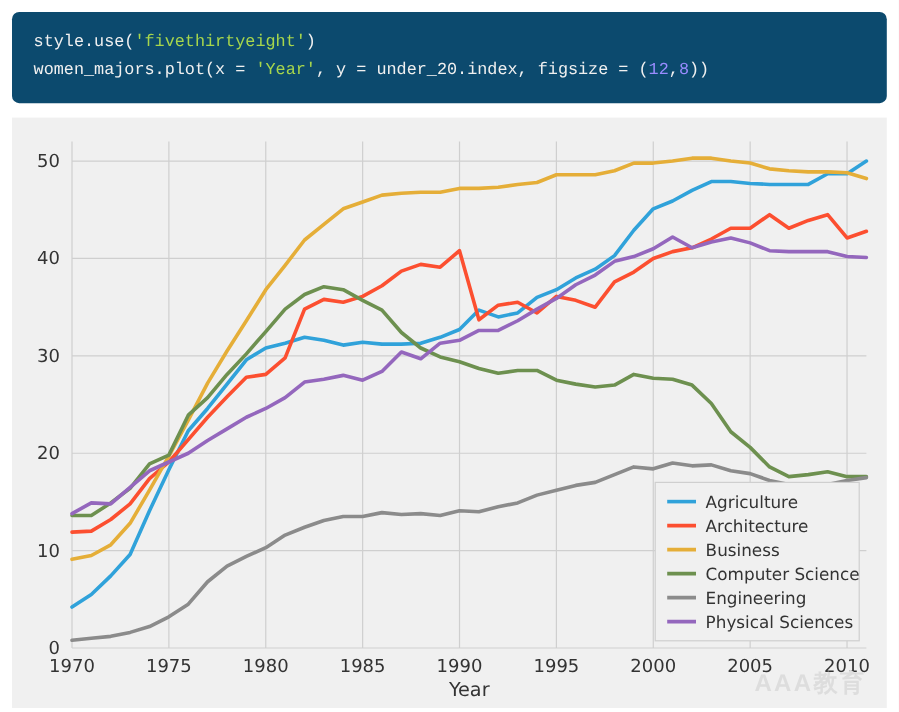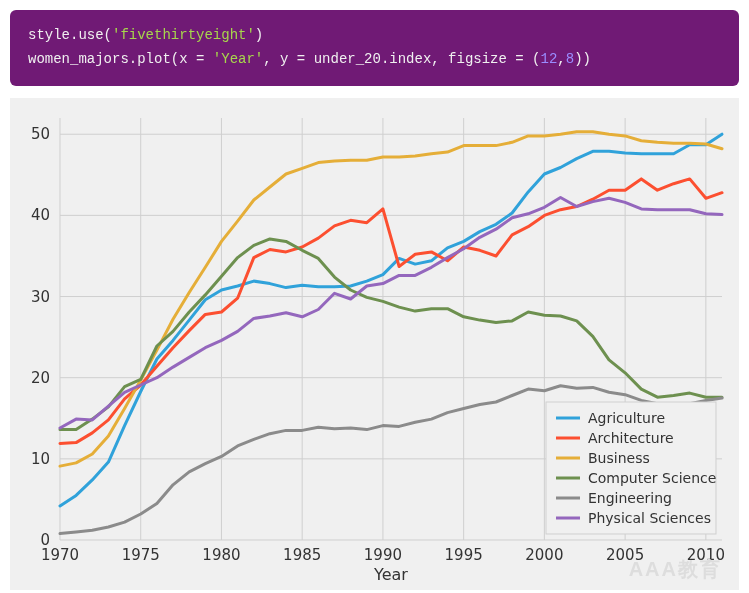--- a/index.html
+++ b/index.html
@@ -4,21 +4,21 @@
 <style>
   body {
     margin: 0;
     padding: 10px;
     font-family: Consolas, Monaco, "Courier New", monospace;
     background: #ffffff;
     width: 749px;
     box-sizing: border-box;
   }
   .code-block {
-    background: #701a75;
+    background: #0c4a6e;
     color: #f0f0f0;
     padding: 14px 18px;
     border-radius: 6px;
     font-size: 14px;
     line-height: 1.7;
     margin-bottom: 12px;
     white-space: pre;
     font-family: Consolas, Monaco, "Courier New", monospace;
   }
   .code-block .str { color: #a7d64c; }

